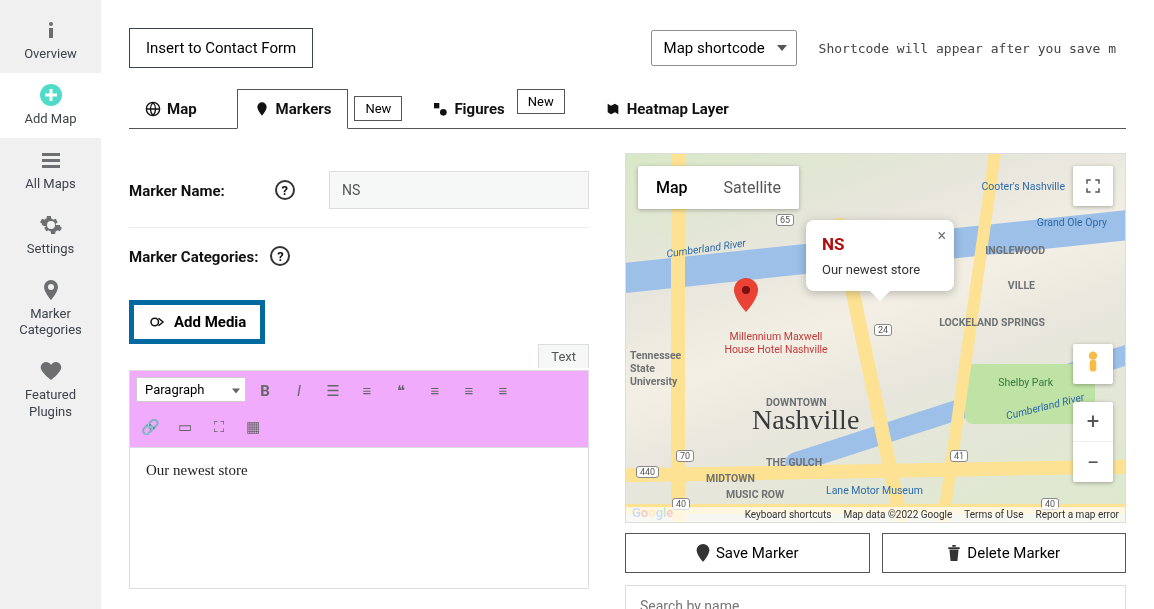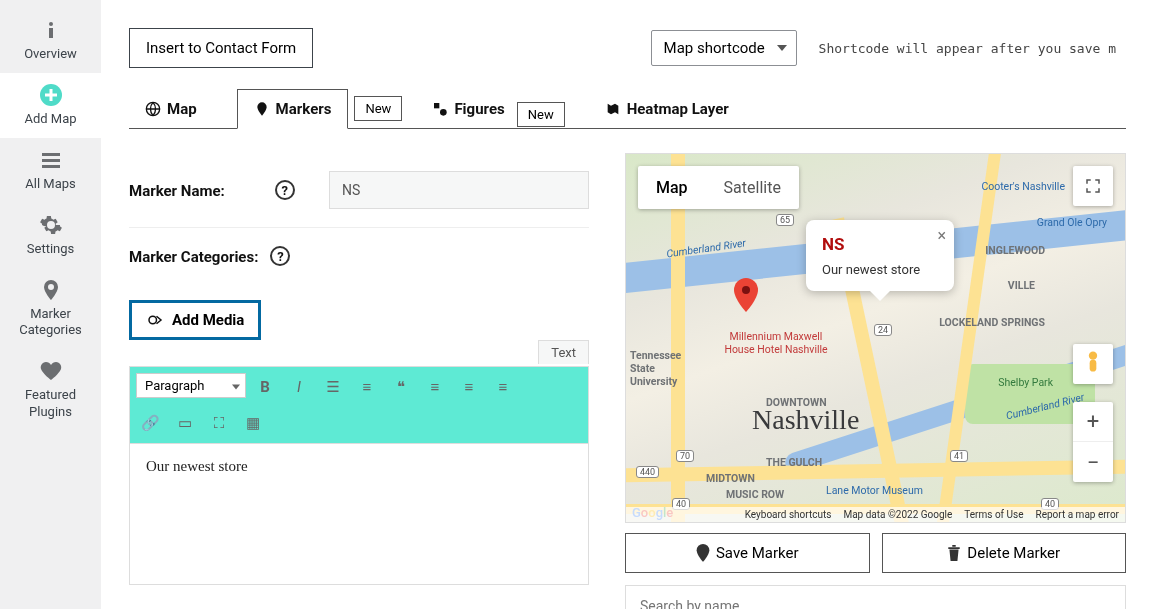--- a/index.html
+++ b/index.html
@@ -22,24 +22,24 @@
 .tab.active{border:1px solid #555;border-bottom:1px solid #fff;background:#fff}
 .tab svg{width:16px;height:16px;fill:#111}
 .new-badge{font-size:13px;font-weight:400;padding:4px 10px;border:1px solid #555;margin-left:6px;cursor:pointer}
 .content{display:flex;gap:36px;padding:24px 20px}
 .left{flex:1;max-width:460px}
 .right{flex:1;min-width:480px}
 .field-row{display:flex;align-items:center;padding:18px 0;border-bottom:1px solid #eee}
 .field-label{font-size:15px;font-weight:700;color:#111;display:flex;align-items:flex-end;gap:50px;width:200px}
 .help-icon{width:20px;height:20px;border:2px solid #333;border-radius:50%;display:inline-flex;align-items:center;justify-content:center;font-size:13px;font-weight:700;cursor:help}
 .text-input{flex:1;padding:10px 12px;border:1px solid #ddd;background:#f6f7f7;font-size:14px;color:#555}
-.add-media-btn{padding:8px 14px;border:3px solid #0369a1;background:#fff;font-size:15px;font-weight:700;cursor:pointer;display:inline-flex;align-items:flex-end;gap:8px;margin-top:16px}
+.add-media-btn{padding:8px 14px;border:5px solid #0369a1;background:#fff;font-size:15px;font-weight:700;cursor:pointer;display:inline-flex;align-items:flex-end;gap:8px;margin-top:16px}
 .editor-wrap{border:1px solid #ddd;margin-top:8px;position:relative}
 .text-tab{position:absolute;right:0;top:-26px;padding:4px 12px;border:1px solid #ddd;border-bottom:none;background:#f6f7f7;font-size:13px;color:#555;cursor:pointer}
-.toolbar{background:#5eead4;padding:6px;display:flex;flex-wrap:wrap;gap:4px;border-bottom:1px solid #ddd}
+.toolbar{background:#f0abfc;padding:6px;display:flex;flex-wrap:wrap;gap:4px;border-bottom:1px solid #ddd}
 .tb-sel{padding:4px 24px 4px 8px;border:1px solid #ccc;background:#fff;font-size:13px;appearance:none;min-width:110px}
 .tb-sel-wrap{position:relative}
 .tb-sel-wrap::after{content:"";position:absolute;right:6px;top:50%;transform:translateY(-50%);border-left:4px solid transparent;border-right:4px solid transparent;border-top:5px solid #666;pointer-events:none}
 .tb-btn{width:30px;height:28px;display:flex;align-items:center;justify-content:center;color:#666;cursor:pointer;font-size:15px}
 .editor-body{min-height:140px;padding:14px 16px;font-size:15px;color:#222;font-family:Georgia,serif}
 .map-area{height:370px;background:#e5e3df;position:relative;border:1px solid #ddd;overflow:hidden}
 .map-bg{position:absolute;inset:0;background:linear-gradient(160deg,#d9e8c8 0%,#e8e6dd 28%,#f3efe4 45%,#e8e6dd 60%,#dce9cc 100%)}
 .road{position:absolute;background:#fde293}
 .r1{height:14px;width:120%;top:310px;left:-10%;transform:rotate(-1deg)}
 .r2{height:10px;width:120%;top:350px;left:-10%}
@@ -145,21 +145,21 @@
       </div>
       <div style="display:flex;align-items:center">
         <div class="tab active">
           <svg viewBox="0 0 24 24">
               <path d="M12 2a7 7 0 00-7 7c0 5 7 13 7 13s7-8 7-13a7 7 0 00-7-7z"></path>
             </svg>
           <span>Markers</span>
         </div>
         <span class="new-badge">New</span>
       </div>
-      <div style="display:flex;align-items:flex-end">
+      <div style="display:flex;align-items:flex-start">
         <div class="tab" style="padding-left:6px;padding-right:6px">
           <svg viewBox="0 0 24 24">
               <rect x="3" y="3" width="8" height="8"></rect>
               <circle cx="17" cy="17" r="5"></circle>
             </svg>
           <span>Figures</span>
         </div>
         <span class="new-badge">New</span>
       </div>
       <div class="tab">

